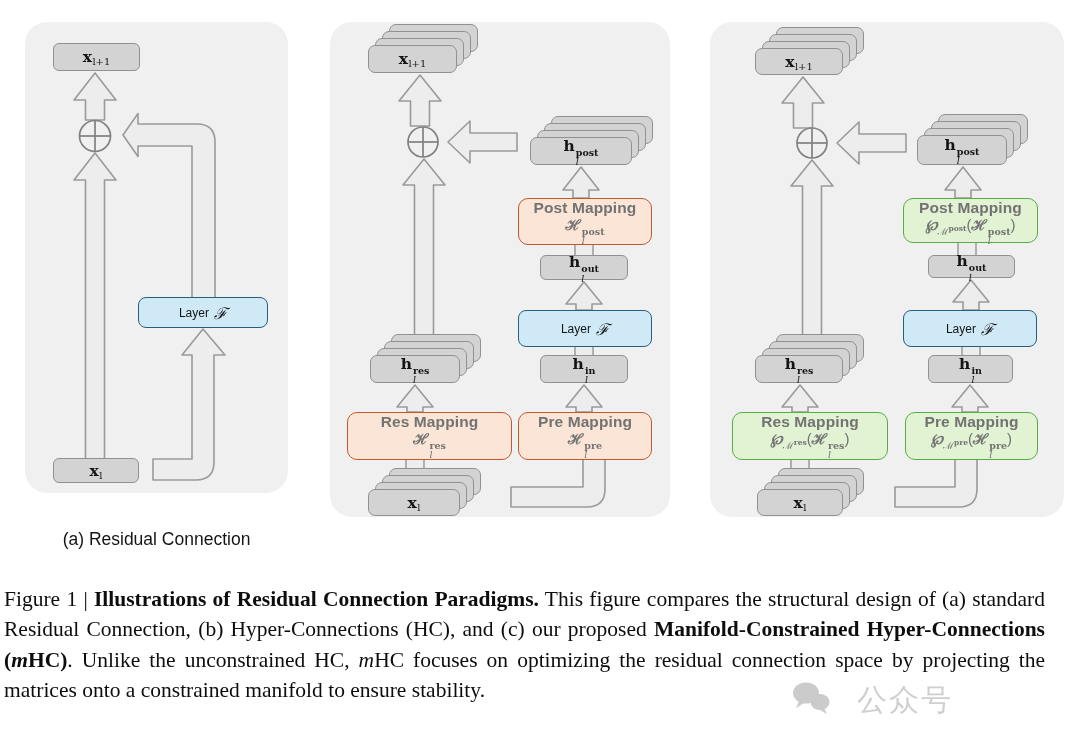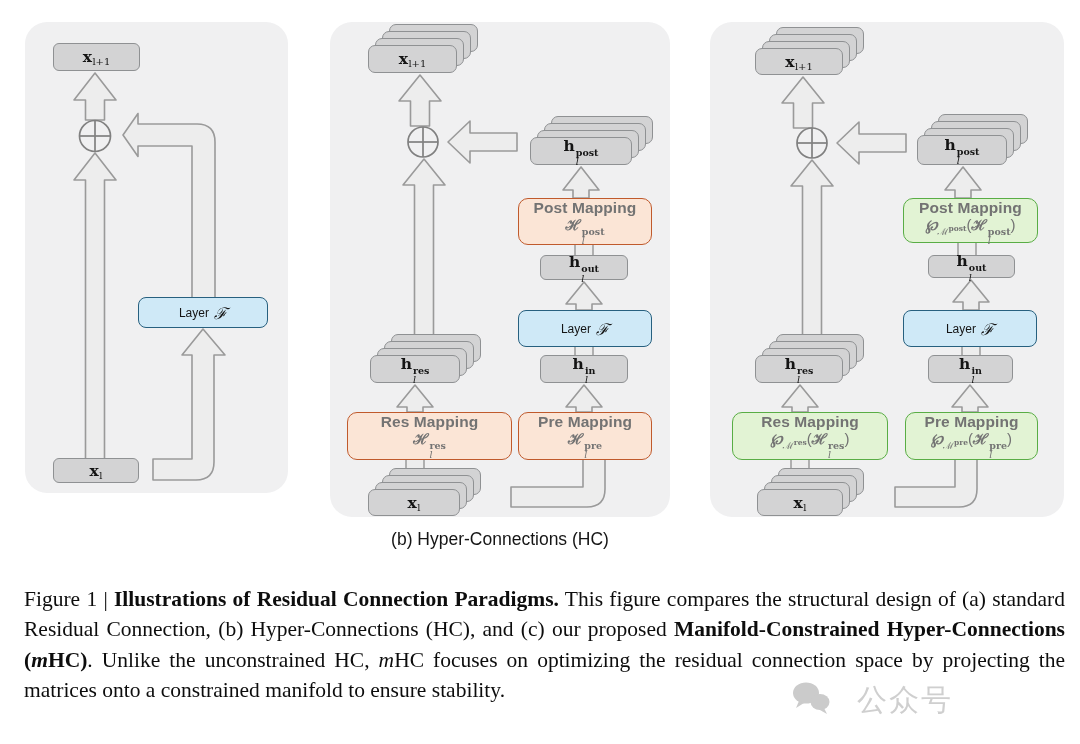--- a/index.html
+++ b/index.html
@@ -37,21 +37,21 @@
       line-height:.95;margin-left:1px;}
   .ss .sp{font-size:9.5px;font-weight:bold;font-family:"DejaVu Serif",serif;}
   .ss .sb{font-size:9.5px;font-style:italic;font-family:"DejaVu Serif",serif;}
   .proj{font-family:"DejaVu Serif","Liberation Serif",serif;font-style:italic;font-weight:bold;}
   .gsub{display:inline-block;transform:translateY(4px);font-size:9.5px;
         font-family:"DejaVu Serif",serif;}
   .gmsup{font-size:7.5px;vertical-align:3.5px;font-weight:bold;}
   .par{font-size:15px;}
   .layerlab{font-size:12px;}
   .pcap{position:absolute;text-align:center;font-size:17.5px;color:#151515;}
-  .figcap{position:absolute;left:24px;top:584px;width:1041px;text-align:justify;
+  .figcap{position:absolute;left:4px;top:584px;width:1041px;text-align:justify;
         font-family:"Liberation Serif","DejaVu Serif",serif;font-size:21.5px;line-height:30.4px;
         color:#0d0d0d;z-index:2;}
   .cap-n{font-weight:normal;}
   .cap-b{font-weight:bold;}
   .cap-bi{font-weight:bold;font-style:italic;}
   .cap-i{font-style:italic;}
   .watermark{position:absolute;left:791px;top:680px;z-index:1;display:flex;align-items:flex-start;
         color:#c7c7c7;font-size:30px;letter-spacing:2px;opacity:.85;}
   .wm-gap{display:inline-block;width:26px;}
 </style>
@@ -263,21 +263,21 @@
     <div class="stack" style="left:47px;top:467px;width:86px;height:27px">
       <div class="card o3"></div>
       <div class="card o2"></div>
       <div class="card o1"></div>
       <div class="card">
           <span class="ml"><span class="mb">x</span><sub class="sbx">l</sub></span>
         </div>
     </div>
   </div>
 
-  <div class="pcap" style="left:330px;top:529px;width:340px">(b) Hyper-Connections (HC)</div>
+  <div class="pcap" style="left:25px;top:529px;width:263px">(a) Residual Connection</div>
 
   <div class="watermark">
     <svg width="40" height="36" viewBox="0 0 40 36">
       <ellipse cx="15" cy="13" rx="13" ry="10.5" fill="#c2c2c2"></ellipse>
       <path d="M8 21 L5 28 L13 23 Z" fill="#c2c2c2"></path>
       <ellipse cx="29" cy="22" rx="9.5" ry="8" fill="#c2c2c2"></ellipse>
       <path d="M33 28 L36 34 L28 29.5 Z" fill="#c2c2c2"></path>
     </svg>
     <span class="wm-gap"></span>
     <span>公众号</span>

